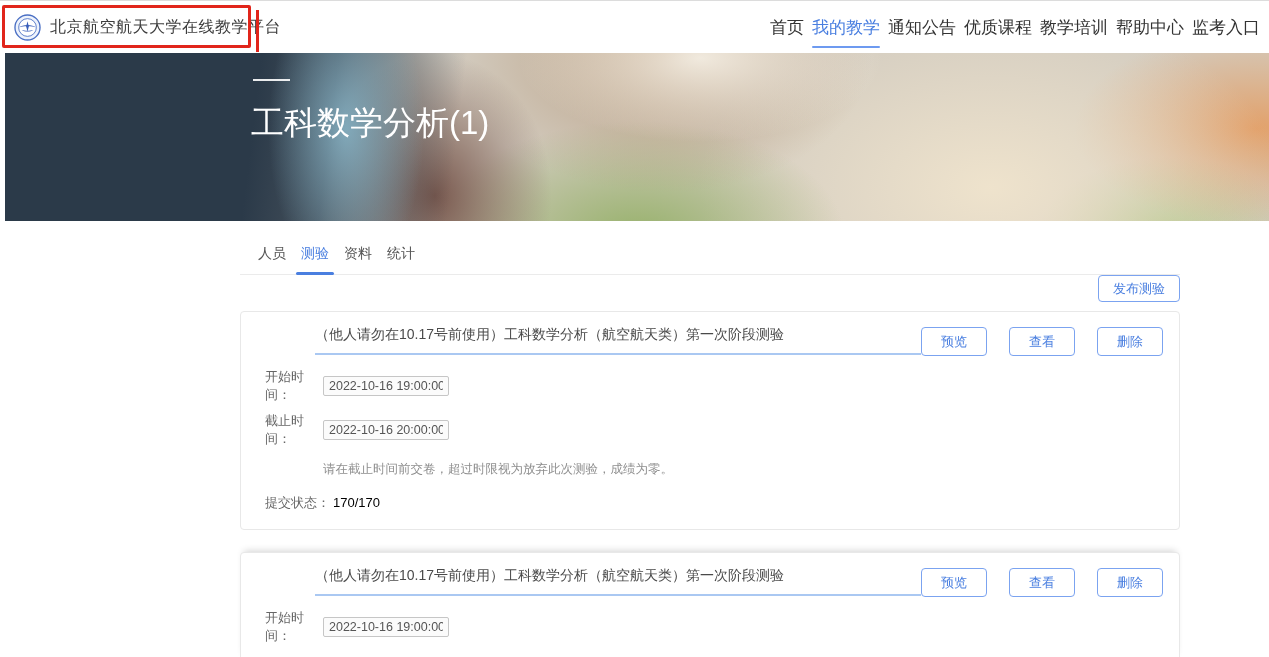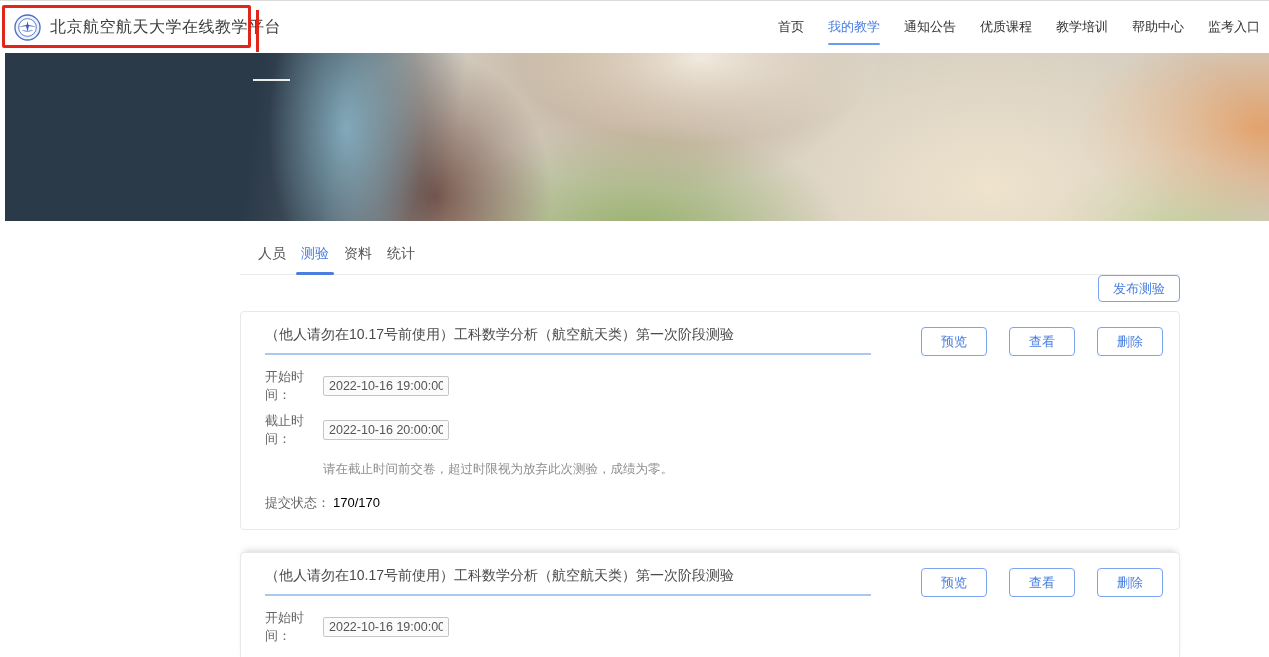--- a/index.html
+++ b/index.html
@@ -19,21 +19,21 @@
   .logo-seal { width:27px; height:27px; flex:0 0 auto; }
   .logo-text { font-size:16px; color:#3d3d3d; letter-spacing:.5px; }
   .annotation-box {
     position:absolute; left:2px; top:4px; width:249px; height:43px;
     border:3px solid #e1251b; pointer-events:none; border-radius:2px;
   }
   .annotation-stroke {
     position:absolute; left:256px; top:9px; width:3px; height:42px;
     background:#e1251b; pointer-events:none;
   }
-  .nav { display:flex; align-items:center; gap:22px; font-size:13px; color:#333; padding-right:4px; }
+  .nav { display:flex; align-items:center; gap:6px; font-size:17px; color:#333; padding-right:4px; }
   .nav-item { cursor:pointer; position:relative; padding:4px 1px; white-space:nowrap; }
   .nav-item.active { color:#4a7fe0; }
   .nav-item.active::after {
     content:""; position:absolute; left:1px; right:1px; bottom:-5px;
     height:2px; background:#6d9af0; border-radius:1px;
   }
 
   
   .hero {
     position:relative; margin-left:5px; height:168px; overflow:hidden;
@@ -69,21 +69,21 @@
     font-size:13px; border-radius:4px; padding:6px 14px; cursor:pointer;
     font-family:inherit; line-height:1; white-space:nowrap;
   }
   .btn.action { padding:7px 19px; }
 
   .card {
     border:1px solid #e8e8e8; border-radius:4px; margin-top:9px;
     padding:14px 16px 17px 24px; background:#fff;
   }
   .card.second { margin-top:22px; box-shadow:0 -5px 7px -4px rgba(0,0,0,.18); }
-  .card-head { display:flex; justify-content:space-between; align-items:flex-start; }
+  .card-head { display:flex; justify-content:flex-end; align-items:flex-start; }
   .card-title { font-size:14px; color:#4a4a4a; }
   .title-underline { width:606px; height:2px; background:#aac8f2; margin-top:9px; }
   .card-actions { display:flex; gap:22px; margin-top:1px; }
 
   .field-row { display:flex; align-items:center; margin-top:12px; }
   .field-row + .field-row { margin-top:8px; }
   .field-label { font-size:13px; color:#666; width:58px; flex:0 0 auto; }
   .field-input {
     width:126px; height:20px; border:1px solid #c6c6c6; background:#fbfbfb;
     font-size:12.5px; color:#555; padding:1px 5px; border-radius:2px; font-family:inherit;
@@ -115,20 +115,21 @@
     <span class="nav-item">通知公告</span>
     <span class="nav-item">优质课程</span>
     <span class="nav-item">教学培训</span>
     <span class="nav-item">帮助中心</span>
     <span class="nav-item">监考入口</span>
   </div>
 </div>
 
 <div class="hero">
   <div class="hero-dash"></div>
+  <div class="hero-title">工科数学分析(1)</div>
 </div>
 
 <div class="main">
 
   <div class="tabs">
     <span class="tab">人员</span>
     <span class="tab active">测验</span>
     <span class="tab">资料</span>
     <span class="tab">统计</span>
   </div>

